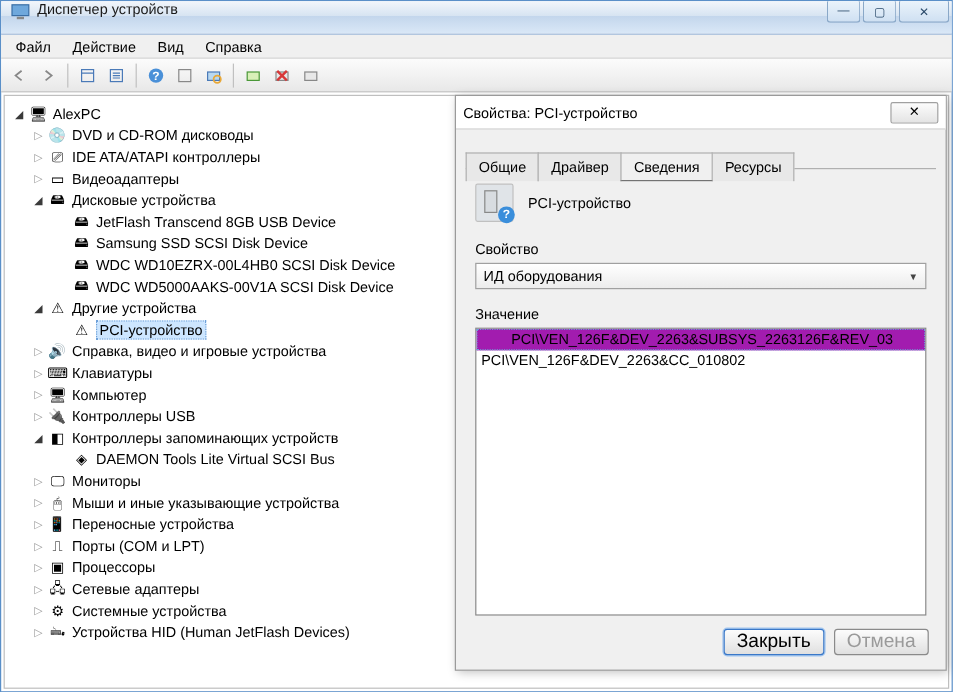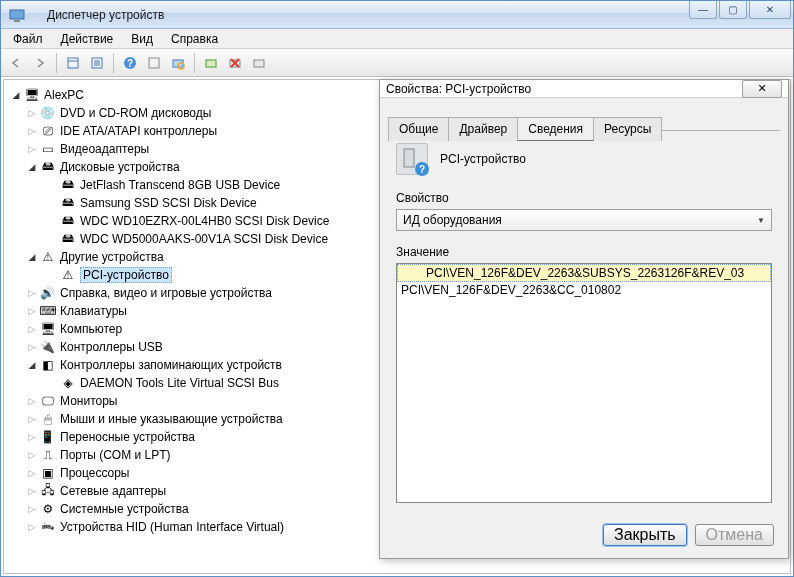--- a/index.html
+++ b/index.html
@@ -1,20 +1,20 @@
 <!DOCTYPE html>
 <html><head>
 <meta charset="utf-8">
 <style>
 * { box-sizing: border-box; margin: 0; padding: 0; }
 body { font-family: "Segoe UI", Tahoma, sans-serif; font-size: 12px; background: #fff; width: 794px; height: 577px; overflow: hidden; position: relative; }
 
 
 .window { width: 794px; height: 577px; border: 1px solid #5a8fc8; background: #fff; position: relative; }
-.titlebar { height: 28px; background: linear-gradient(to bottom, #f2f6fb 0%, #d7e4f2 45%, #c3d6ec 46%, #dae8f7 100%); border-bottom: 1px solid #a0b8d8; display: flex; align-items: center; padding: 0 4px 0 8px; position: relative; gap: 16px; }
+.titlebar { height: 28px; background: linear-gradient(to bottom, #f2f6fb 0%, #d7e4f2 45%, #c3d6ec 46%, #dae8f7 100%); border-bottom: 1px solid #a0b8d8; display: flex; padding: 0 4px 0 8px; position: relative; }
 .titlebar .app-icon { width: 16px; height: 16px; margin-right: 6px; display:inline-flex; }
 .titlebar .title { color: #1a1a1a; font-size: 12px; flex: 1; }
 .titlebar .win-controls { display: flex; gap: 2px; position: absolute; right: 2px; top: 0; }
 .win-btn { width: 28px; height: 18px; border: 1px solid #8aa8c8; border-top: none; background: linear-gradient(to bottom,#eaf3fb,#cfe0f2); border-radius: 0 0 3px 3px; display:flex; align-items:center; justify-content:center; font-size:10px; color:#2a4a6a; cursor:pointer;}
 .win-btn.close { width: 42px; background: linear-gradient(to bottom,#eaf3fb,#cfe0f2);}
 
 
 .menubar { height: 20px; background: #f0f0f0; border-bottom: 1px solid #d0d0d0; display: flex; align-items: center; padding: 0 4px; gap: 2px; }
 .menubar .menu-item { padding: 2px 8px; cursor: pointer; border-radius: 2px; }
 
@@ -30,40 +30,40 @@
 .tree-node .expander { width: 12px; height: 12px; display:inline-flex; align-items:center; justify-content:center; margin-right:2px; cursor:pointer; color:#6a6a6a; font-size:9px;}
 .tree-node .node-icon { width: 16px; height: 16px; margin-right: 4px; display:inline-flex; align-items:center; justify-content:center; }
 .tree-node .label { font-size: 12px; }
 .tree-node.selected .label { background:#cde6ff; border:1px dotted #6ea0d8; padding:0 2px;}
 .indent0 { padding-left: 4px; }
 .indent1 { padding-left: 20px; }
 .indent2 { padding-left: 40px; }
 
 
 .dialog { position: absolute; top: 78px; right: 4px; width: 410px; height: 480px; background: #f0f0f0; border: 1px solid #9a9a9a; box-shadow: 2px 2px 8px rgba(0,0,0,0.25); }
-.dialog-titlebar { height: 18px; background: #fff; border-bottom: 1px solid #d0d0d0; display:flex; align-items:center; padding: 0 6px; }
+.dialog-titlebar { height: 28px; background: #fff; border-bottom: 1px solid #d0d0d0; display:flex; align-items:center; padding: 0 6px; }
 .dialog-titlebar .dlg-title { flex:1; font-size:12px; }
 .dlg-close { width: 40px; height: 18px; border: 1px solid #a0a0a0; border-radius: 2px; background: linear-gradient(to bottom,#fcfcfc,#e4e4e4); display:flex; align-items:center; justify-content:center; font-size:11px; cursor:pointer; }
 
 .tabs { display:flex; margin: 8px 8px 0 8px; border-bottom: 1px solid #b0b0b0; }
 .tab { padding: 4px 10px; font-size:12px; border: 1px solid #b0b0b0; border-bottom:none; background: #e8e8e8; margin-right:-1px; cursor:pointer; position:relative; top:11px;}
 .tab.active { background: #f0f0f0; border-bottom:1px solid #737373; z-index:2; }
 
 .dlg-body { padding: 12px 16px; }
 .dlg-device-row { display:flex; align-items:center; margin-bottom: 16px; }
 .dlg-device-icon { width: 32px; height: 32px; margin-right: 12px; display:flex; align-items:center; justify-content:center; background:#e0e4e8; border:1px solid #c0c0c0; border-radius:2px; position:relative;}
 .dlg-device-icon .q { position:absolute; bottom:-2px; right:-2px; width:14px; height:14px; border-radius:50%; background:#3a8edb; color:#fff; font-size:10px; display:flex; align-items:center; justify-content:center; font-weight:bold;}
 
 .field-label { font-size:12px; margin-bottom: 4px; display:block; }
 .dropdown { width: 100%; height: 22px; border:1px solid #a0a0a0; background: linear-gradient(to bottom,#fff,#ececec); display:flex; align-items:center; padding:0 6px; position:relative; cursor:pointer; margin-bottom: 14px;}
 .dropdown .dd-arrow { position:absolute; right:2px; top:2px; width:16px; height:16px; display:flex; align-items:center; justify-content:center; font-size:8px; color:#444;}
 
 .listbox { width:100%; height: 240px; border:1px solid #888; background:#fff; overflow:auto; }
 .listbox .row { padding: 1px 4px; font-size:12px; white-space:nowrap; cursor:default;}
-.listbox .row.selected { background:#fef9c3; border:1px dotted #6ea0d8;padding-left:28px; }
+.listbox .row.selected { background:#a21caf; border:1px dotted #6ea0d8;padding-left:28px; }
 
 .dlg-buttons { position:absolute; bottom: 12px; right: 14px; display:flex; gap:8px;}
 .btn { min-width: 72px; height: 22px; border:1px solid #8a8a8a; border-radius:3px; background: linear-gradient(to bottom,#fcfcfc,#e0e0e0); font-size:16px; cursor:pointer; display:flex; align-items:center; justify-content:center; padding:0 10px;}
 .btn.default { border:1px solid #3a78c8; box-shadow: 0 0 0 1px #9ec4f0;}
 .btn.disabled { color:#9a9a9a; cursor:default;}
 
 
 svg { display:block; }
 </style>
 </head>
@@ -275,21 +275,21 @@
           <span class="label">Сетевые адаптеры</span>
         </div>
         <div class="tree-node indent1">
           <span class="expander" style="color: rgb(154, 154, 154);">▷</span>
           <span class="node-icon">⚙</span>
           <span class="label">Системные устройства</span>
         </div>
         <div class="tree-node indent1">
           <span class="expander" style="color: rgb(154, 154, 154);">▷</span>
           <span class="node-icon">🖦</span>
-          <span class="label">Устройства HID (Human Interface Virtual)</span>
+          <span class="label">Устройства HID (Human JetFlash Devices)</span>
         </div>
       </div>
   </div>
 
   <div class="dialog">
     <div class="dialog-titlebar">
       <span class="dlg-title">Свойства: PCI-устройство</span>
       <div class="dlg-close">✕</div>
     </div>
 

